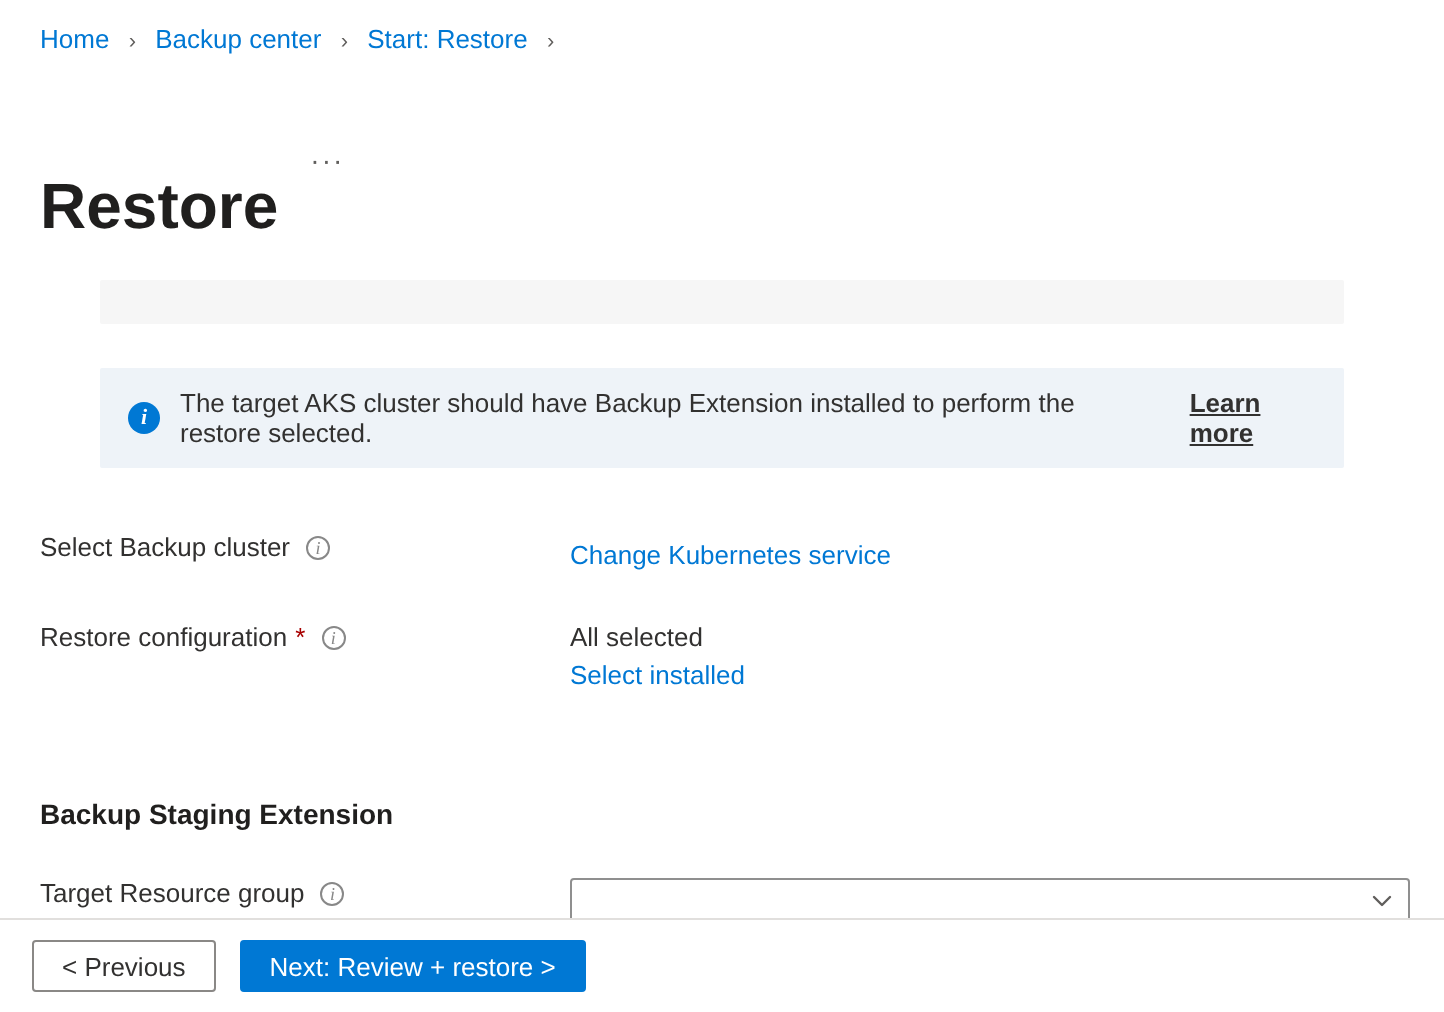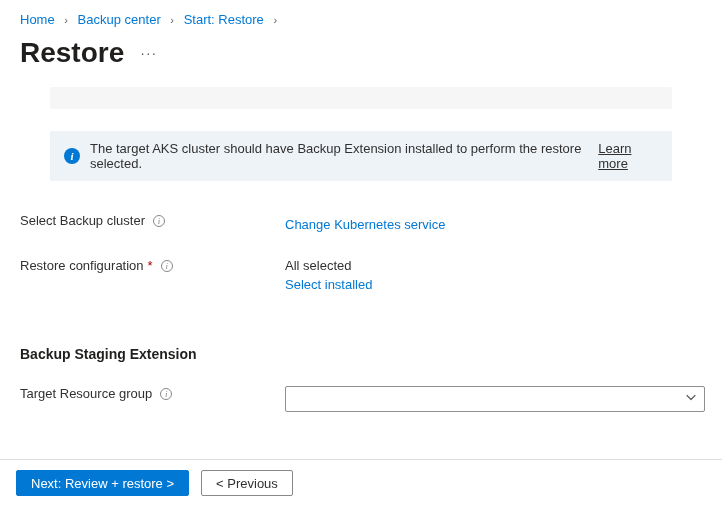--- a/index.html
+++ b/index.html
@@ -18,23 +18,24 @@
   font-size: 13px;
 }
 .breadcrumb a { color: #0078d4; text-decoration: none; cursor: pointer; }
 .breadcrumb .sep { color: #605e5c; margin: 0 6px; font-size: 11px; }
 .page-title-row {
   display: flex;
   align-items: center;
   padding: 6px 20px 18px 20px;
 }
 .page-title {
-  font-size: 28px;
+  font-size: 32px;
   font-weight: 600;
   color: #201f1e;
+  margin-top: 48px;
 }
 .ellipsis-btn {
   margin-left: 16px;
   color: #605e5c;
   font-size: 14px;
   letter-spacing: 1px;
   cursor: pointer;
 }
 .content {
   padding: 0 20px;
@@ -62,21 +63,21 @@
   align-items: center;
   justify-content: center;
   font-size: 11px;
   font-weight: 700;
   font-family: Georgia, serif;
   font-style: italic;
   margin-right: 10px;
   flex-shrink: 0;
 }
 .info-text { color: #323130; }
-.info-link { color: #323130; text-decoration: underline; cursor: pointer; margin-left: 13px; }
+.info-link { color: #323130; text-decoration: underline; cursor: pointer; margin-left: 13px; font-weight: bold; }
 .form-row {
   display: flex;
   align-items: flex-start;
   padding: 6px 0;
 }
 .form-label-col {
   width: 265px;
   flex-shrink: 0;
   display: flex;
   align-items: center;
@@ -228,15 +229,15 @@
               <path d="M2 4 L6 8 L10 4" stroke="#605e5c" stroke-width="1.2" fill="none" stroke-linecap="round" stroke-linejoin="round"></path>
             </svg>
         </span>
       </div>
     </div>
   </div>
 
 </div>
 
 <div class="footer-bar">
+  <button class="btn btn-secondary">&lt; Previous</button>
   <button class="btn btn-primary">Next: Review + restore &gt;</button>
-  <button class="btn btn-secondary">&lt; Previous</button>
 </div>
 
 </body></html>

